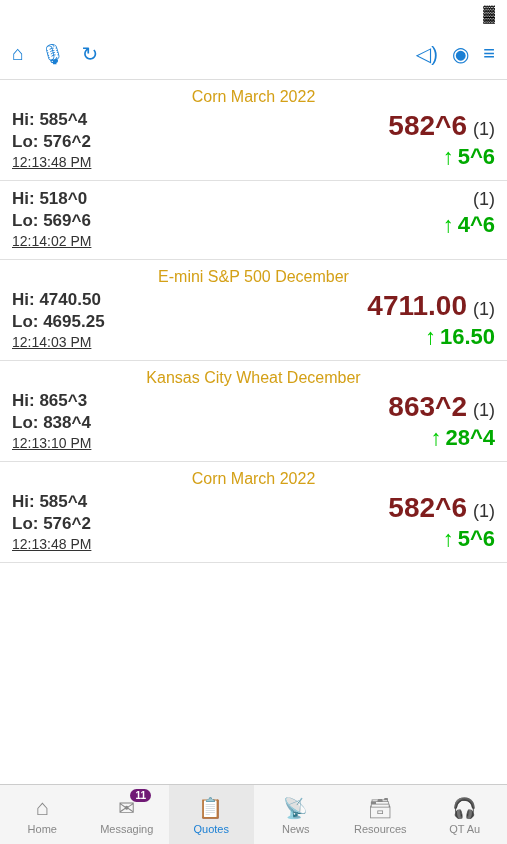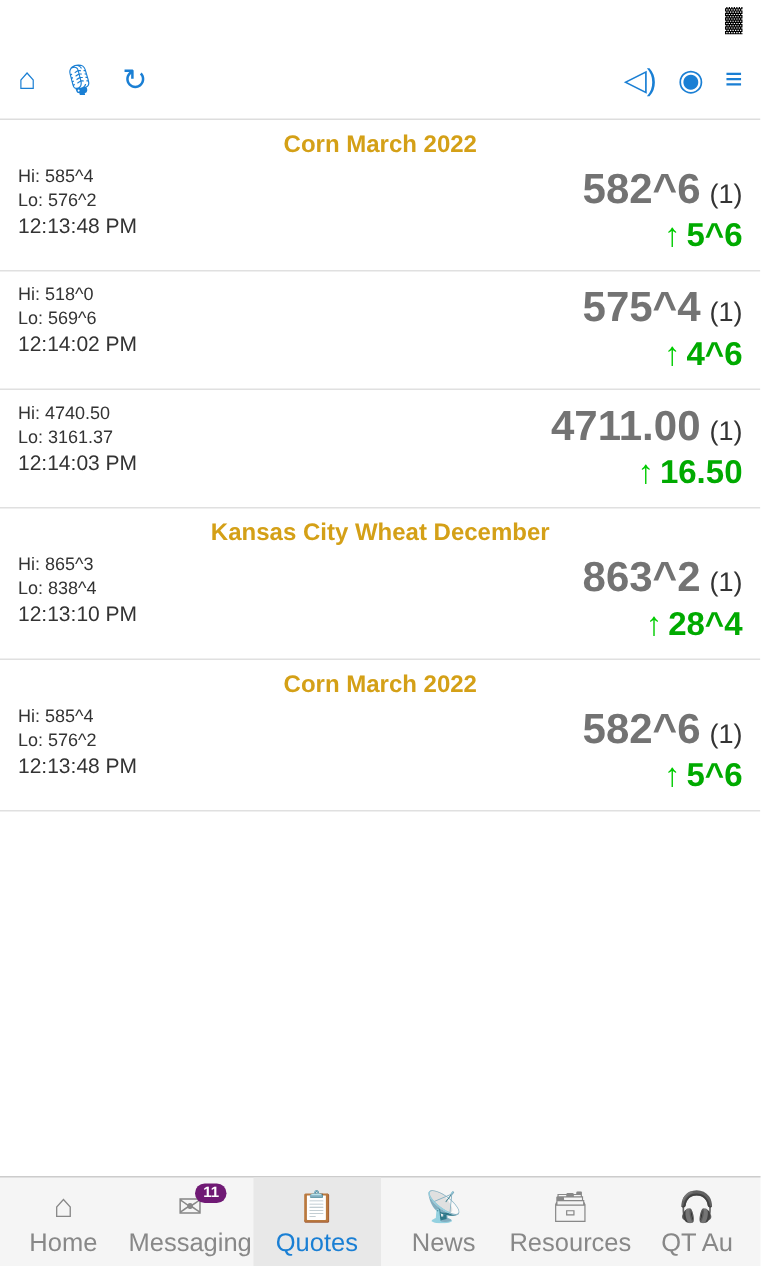--- a/index.html
+++ b/index.html
@@ -70,51 +70,53 @@
       height: calc(844px - 28px - 52px - 60px);
     }
     .quote-item {
       border-bottom: 1px solid #e0e0e0;
       padding: 8px 12px 10px 12px;
     }
     .quote-title {
       text-align: center;
       color: #d4a017;
       font-size: 16px;
-      font-weight: 700;
+      font-weight: 400;
       margin-bottom: 4px;
     }
     .quote-body {
       display: flex;
       justify-content: space-between;
       align-items: flex-start;
     }
     .quote-left {
       display: flex;
       flex-direction: column;
       gap: 2px;
     }
     .quote-hi-lo {
-      font-size: 12px;
+      font-size: 17px;
       color: #333;
+      font-weight: bold;
     }
     .quote-time {
       font-size: 14px;
       color: #333;
+      text-decoration: underline;
     }
     .quote-right {
       display: flex;
       flex-direction: column;
       align-items: flex-end;
       gap: 2px;
     }
     .quote-price {
       font-size: 28px;
       font-weight: 700;
-      color: #737373;
+      color: #7f1d1d;
     }
     .quote-change {
       font-size: 22px;
       font-weight: 700;
       color: #00aa00;
       display: flex;
       align-items: center;
       gap: 4px;
     }
     .up-arrow {
@@ -148,21 +150,21 @@
       background: #e8e8e8;
     }
     .nav-icon {
       font-size: 22px;
       color: #888;
     }
     .nav-item.active .nav-icon {
       color: #1a7fd4;
     }
     .nav-label {
-      font-size: 17px;
+      font-size: 11px;
       color: #888;
     }
     .nav-item.active .nav-label {
       color: #1a7fd4;
       text-align: right;
     }
     .nav-badge {
       position: absolute;
       top: 4px;
       right: 18px;
@@ -232,35 +234,35 @@
   </div>
     <div class="quote-item">
     <div class="quote-body">
       <div class="quote-left">
         <span class="quote-hi-lo">Hi: 518^0</span>
         <span class="quote-hi-lo">Lo: 569^6</span>
         <span class="quote-time">12:14:02 PM</span>
       </div>
       <div class="quote-right">
         <div class="quote-price-line">
-          <span class="quote-price">575^4</span>
           <span class="lot-count">(1)</span>
         </div>
         <div class="quote-change">
           <span class="up-arrow">↑</span>
           <span>4^6</span>
         </div>
       </div>
     </div>
   </div>
     <div class="quote-item">
+    <div class="quote-title">E-mini S&amp;P 500 December</div>
     <div class="quote-body">
       <div class="quote-left">
         <span class="quote-hi-lo">Hi: 4740.50</span>
-        <span class="quote-hi-lo">Lo: 3161.37</span>
+        <span class="quote-hi-lo">Lo: 4695.25</span>
         <span class="quote-time">12:14:03 PM</span>
       </div>
       <div class="quote-right">
         <div class="quote-price-line">
           <span class="quote-price">4711.00</span>
           <span class="lot-count">(1)</span>
         </div>
         <div class="quote-change">
           <span class="up-arrow">↑</span>
           <span>16.50</span>

